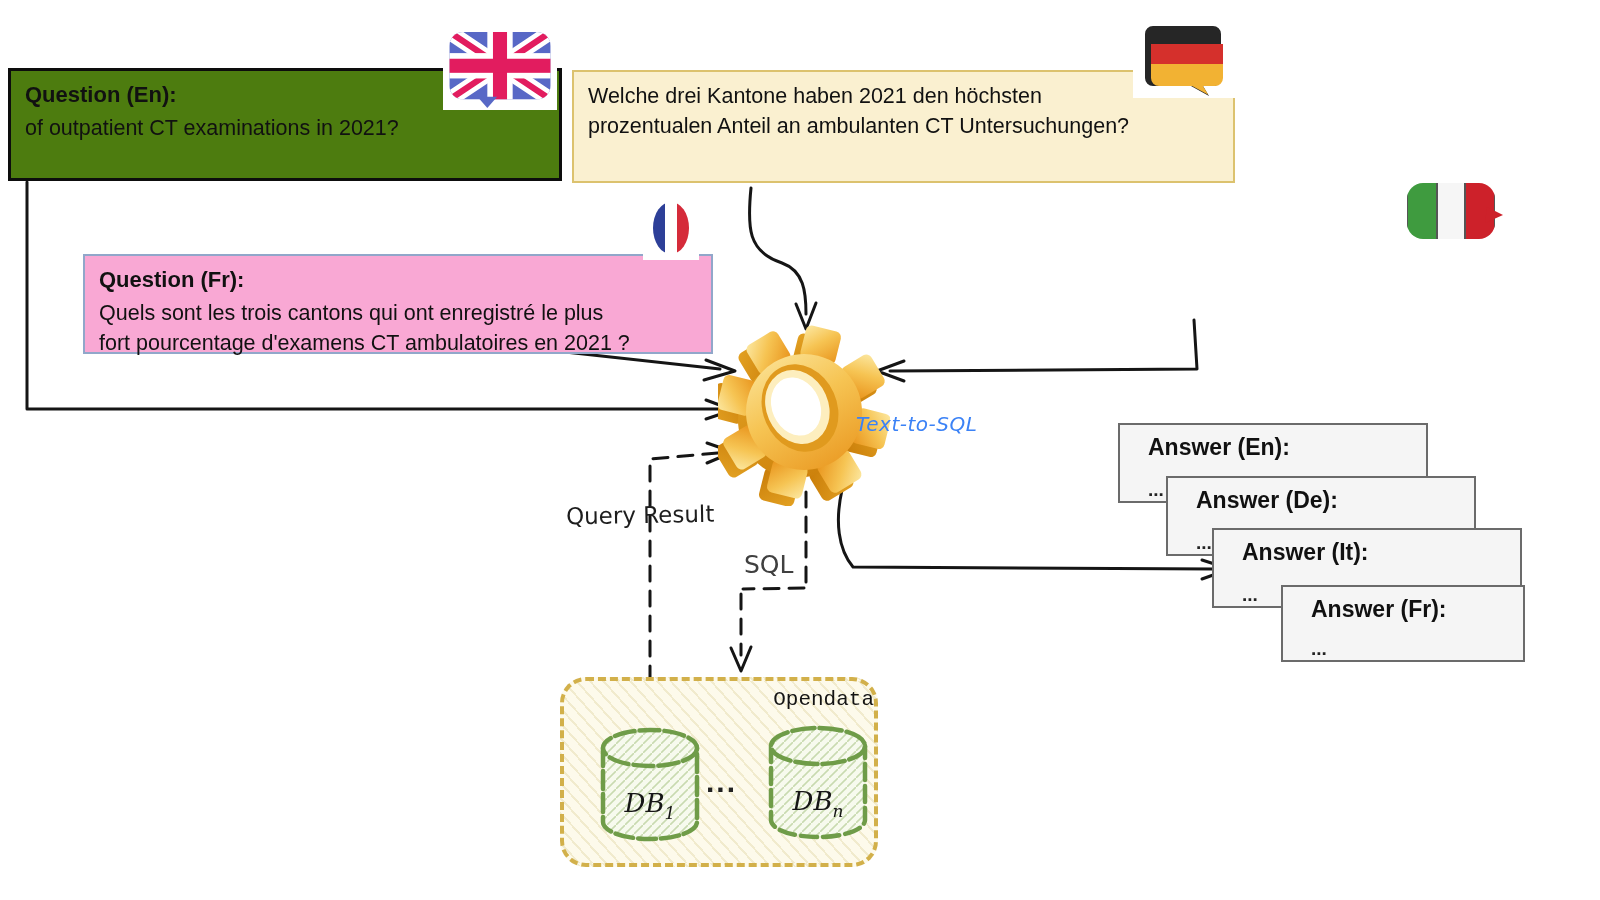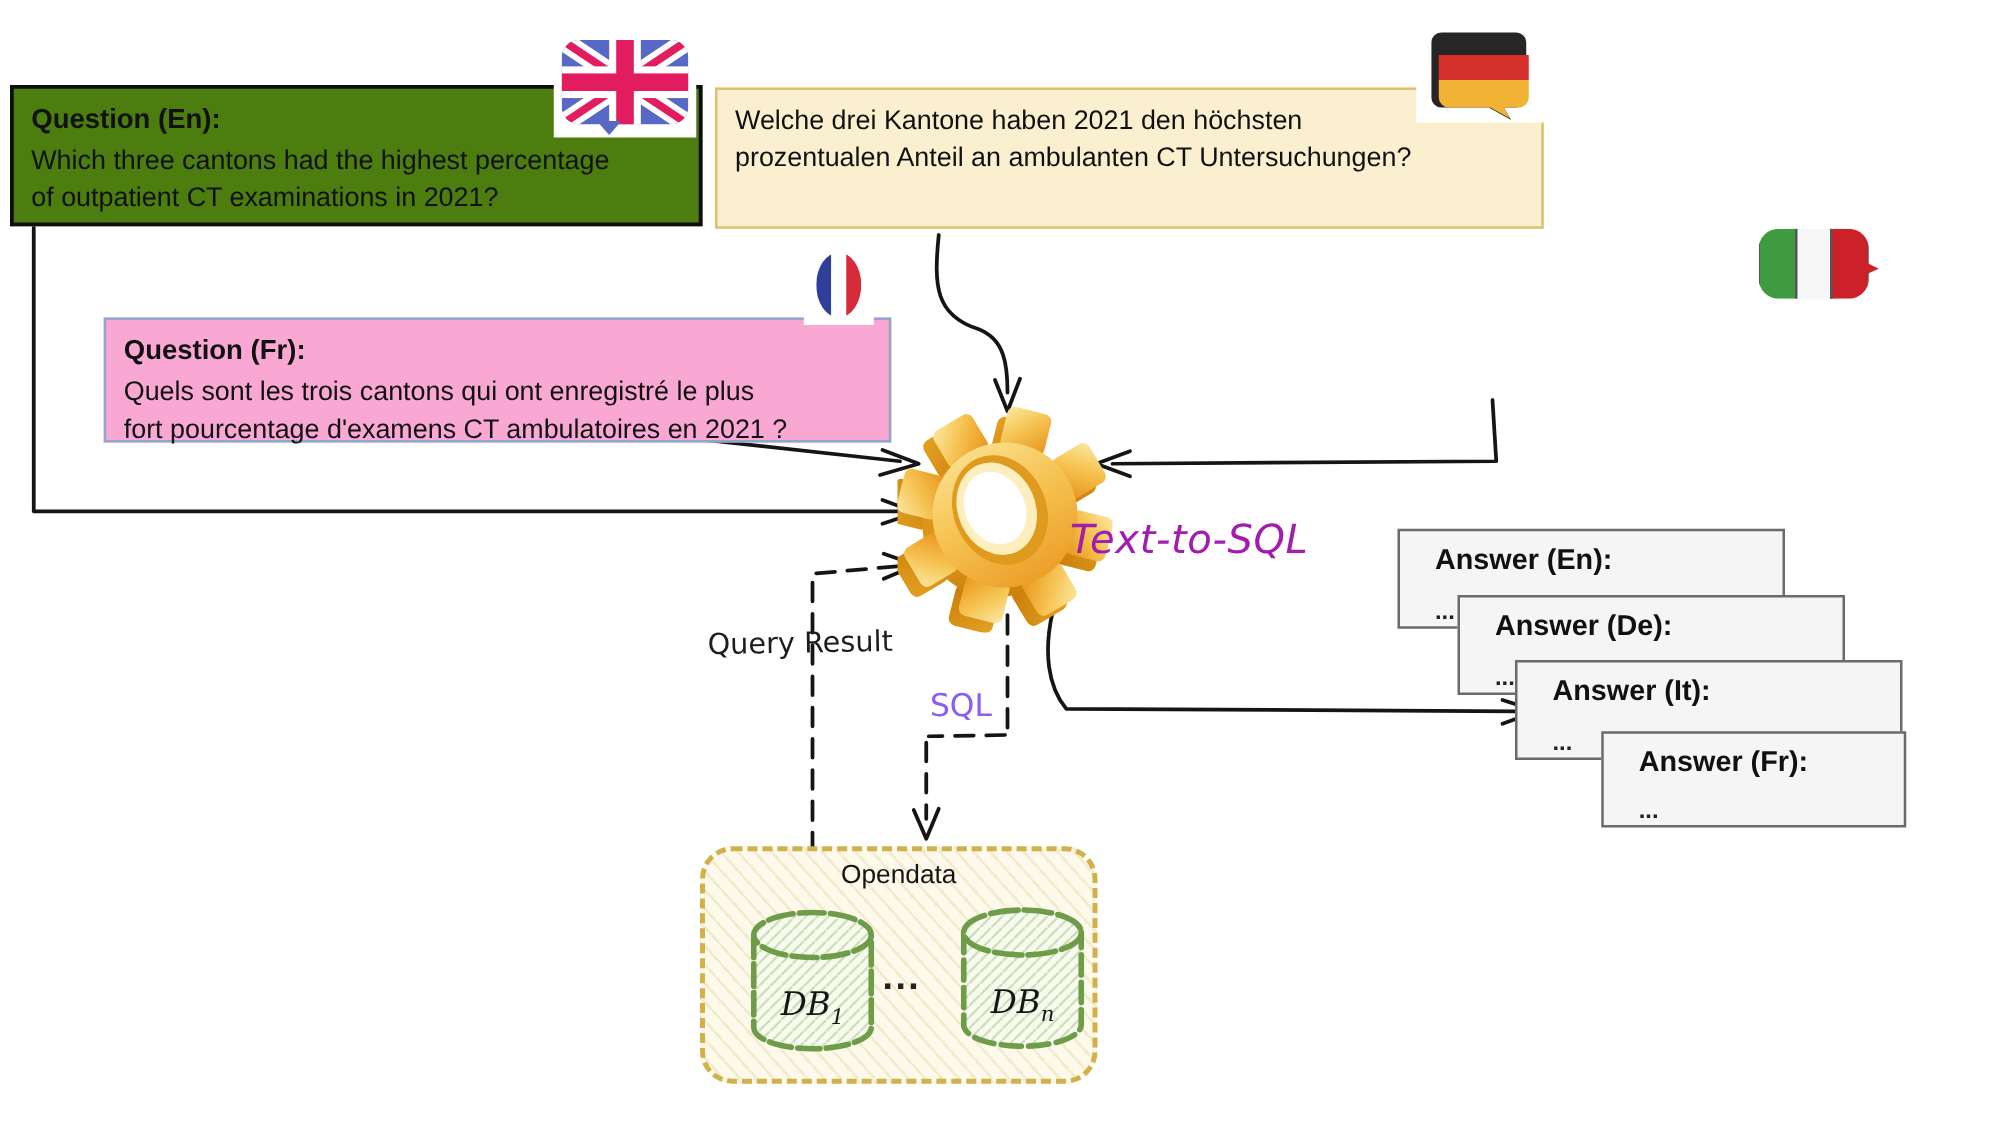--- a/index.html
+++ b/index.html
@@ -20,45 +20,45 @@
   
   .flagpatch{position:absolute;background:#ffffff;z-index:3;display:flex;align-items:center;justify-content:center;}
   .patch-uk{left:443px;top:30px;width:114px;height:80px;}
   .patch-de{left:1133px;top:20px;width:106px;height:78px;}
   .patch-fr{left:643px;top:196px;width:56px;height:64px;}
   .patch-it{left:1398px;top:177px;width:114px;height:72px;}
 
   
   .gear{position:absolute;left:718px;top:318px;width:172px;height:188px;z-index:4;}
   .engine-label{position:absolute;left:856px;top:412px;z-index:5;font-family:"DejaVu Sans",sans-serif;
-                font-style:italic;font-size:32px;letter-spacing:.5px;color:#a21caf;}
+                font-style:italic;font-size:20px;letter-spacing:.5px;color:#3b82f6;}
 
   
   .flow-label{position:absolute;z-index:5;font-family:"DejaVu Sans",sans-serif;color:#1d1d1d;}
   .lbl-query{left:566px;top:502px;font-size:23px;transform:rotate(-1deg);}
-  .lbl-sql{left:744px;top:550px;font-size:25px;color:#8b5cf6;}
+  .lbl-sql{left:744px;top:550px;font-size:25px;color:#404040;}
 
   
   .abox{position:absolute;box-sizing:border-box;width:310px;height:80px;background:#f5f5f5;
         border:2.5px solid #6b6b6b;padding:9px 28px 4px;display:flex;flex-direction:column;
         justify-content:space-between;}
   .abox .atitle{font-weight:bold;font-size:23px;}
   .abox .abody{font-weight:bold;font-size:19px;color:#222;line-height:.8;}
   .abox-en{left:1118px;top:423px;z-index:2;}
   .abox-de{left:1166px;top:476px;z-index:3;}
   .abox-it{left:1212px;top:528px;z-index:4;}
   .abox-fr{left:1281px;top:585px;width:244px;height:77px;z-index:5;}
 
   
   .datastore{position:absolute;left:560px;top:677px;width:318px;height:190px;box-sizing:border-box;
              border:4px dashed #d2b04a;border-radius:26px;z-index:2;
              background-color:#fdfaeb;
              background-image:repeating-linear-gradient(48deg,rgba(203,190,116,.25) 0 2px,rgba(0,0,0,0) 2px 10px);}
-  .ds-title{position:absolute;left:0;top:7px;width:100%;text-align:center;
-            font-family:Liberation Sans, sans-serif;font-size:21px;color:#141414;}
+  .ds-title{position:absolute;left:0;top:7px;width:100%;text-align:right;
+            font-family:Liberation Mono, monospace;font-size:21px;color:#141414;}
   .cyl{position:absolute;width:104px;height:126px;}
   .cyl-1{left:34px;top:44px;}
   .cyl-n{left:202px;top:42px;}
   .ds-dots{position:absolute;left:142px;top:84px;font-size:30px;font-weight:bold;letter-spacing:2px;color:#222;}
 </style>
 </head>
 <body>
 
 <div class="canvas">
 
@@ -83,21 +83,20 @@
       <path stroke-dasharray="15 10" d="M650,681 L650,459 L718,453"></path>
       <path d="M707,443 L733,452 L707,463"></path>
 
       <path stroke-dasharray="15 10" d="M806,492 L806,585 M804,588 L743,589 M741,594 L741,655"></path>
       <path d="M731,648 L741,671 L751,647"></path>
     </g>
   </svg>
 
   <div class="qbox qbox-en">
     <div class="qtitle">Question (En):</div>
-    <div class="qline">Which three cantons had the highest percentage</div>
     <div class="qline">of outpatient CT examinations in 2021?</div>
   </div>
 
   <div class="qbox qbox-de">
     <div class="qline">Welche drei Kantone haben 2021 den höchsten</div>
     <div class="qline">prozentualen Anteil an ambulanten CT Untersuchungen?</div>
   </div>
 
   <div class="qbox qbox-fr">
     <div class="qtitle">Question (Fr):</div>

